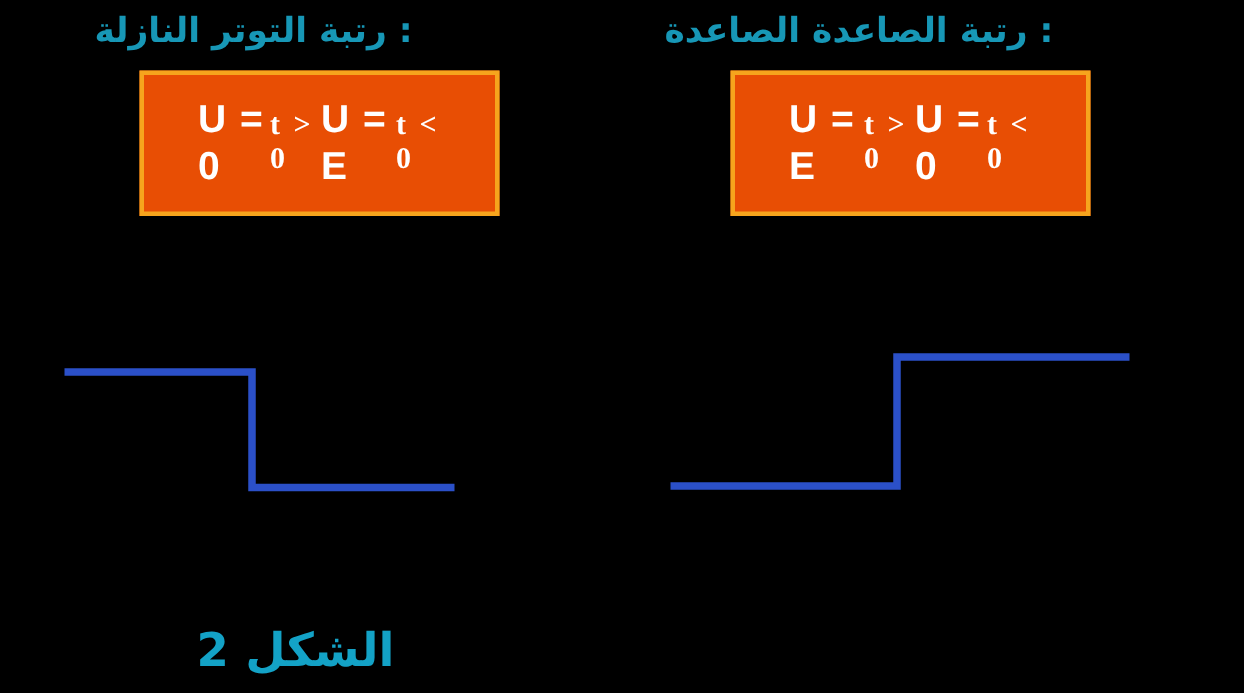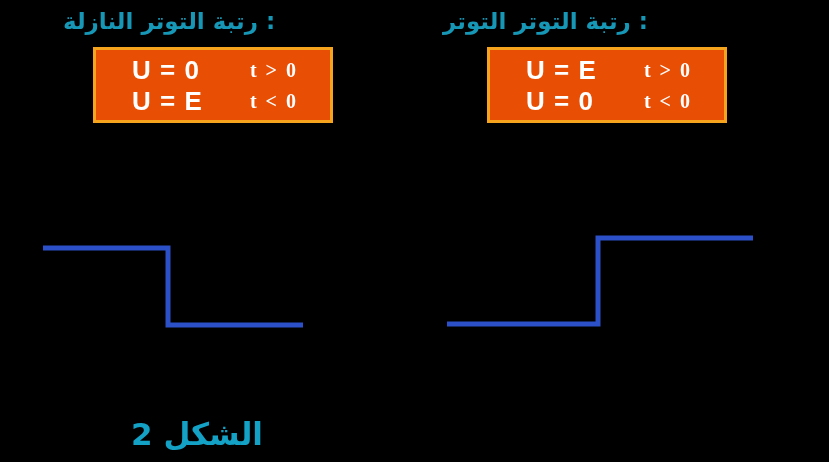--- a/index.html
+++ b/index.html
@@ -30,26 +30,26 @@
     font-weight: bold;
     color: var(--title_teal);
     white-space: nowrap;
     font-family: "DejaVu Sans", sans-serif;
   }
   .t-left  { left: 63px;  top: 8px; }
   .t-right { left: 443px; top: 8px; }
   .cond-box {
     position: absolute;
     width: 240px;
-    height: 76px;
+    height: 97px;
     background: var(--box_fill);
     border: 3px solid var(--box_border);
     display: flex;
-    flex-direction: column;
-    justify-content: flex-start;
+    flex-direction: row;
+    justify-content: center;
     padding: 5px 32px 7px 36px;
   }
   .box-left  { left: 93px;  top: 47px; }
   .box-right { left: 487px; top: 47px; }
   .cond-row {
     display: flex;
     justify-content: space-between;
     align-items: center;
   }
   .u-val {
@@ -105,21 +105,21 @@
       <span class="t-val">t &lt; 0</span>
     </div>
   </div>
 
   <svg class="wave wave-left" width="420" height="180" viewBox="0 0 420 180">
     <polyline class="wave-line" points="43,48 168,48 168,125 303,125"></polyline>
   </svg>
 
   <div class="fig-label fl-left" dir="rtl">الشكل 2</div>
 
-  <h2 class="panel-title t-right" dir="rtl">: رتبة التوتر التوتر</h2>
+  <h2 class="panel-title t-right" dir="rtl">: رتبة الصاعدة الصاعدة</h2>
 
   <div class="cond-box box-right">
     <div class="cond-row">
       <span class="u-val">U = E</span>
       <span class="t-val">t &gt; 0</span>
     </div>
     <div class="cond-row">
       <span class="u-val">U = 0</span>
       <span class="t-val">t &lt; 0</span>
     </div>

